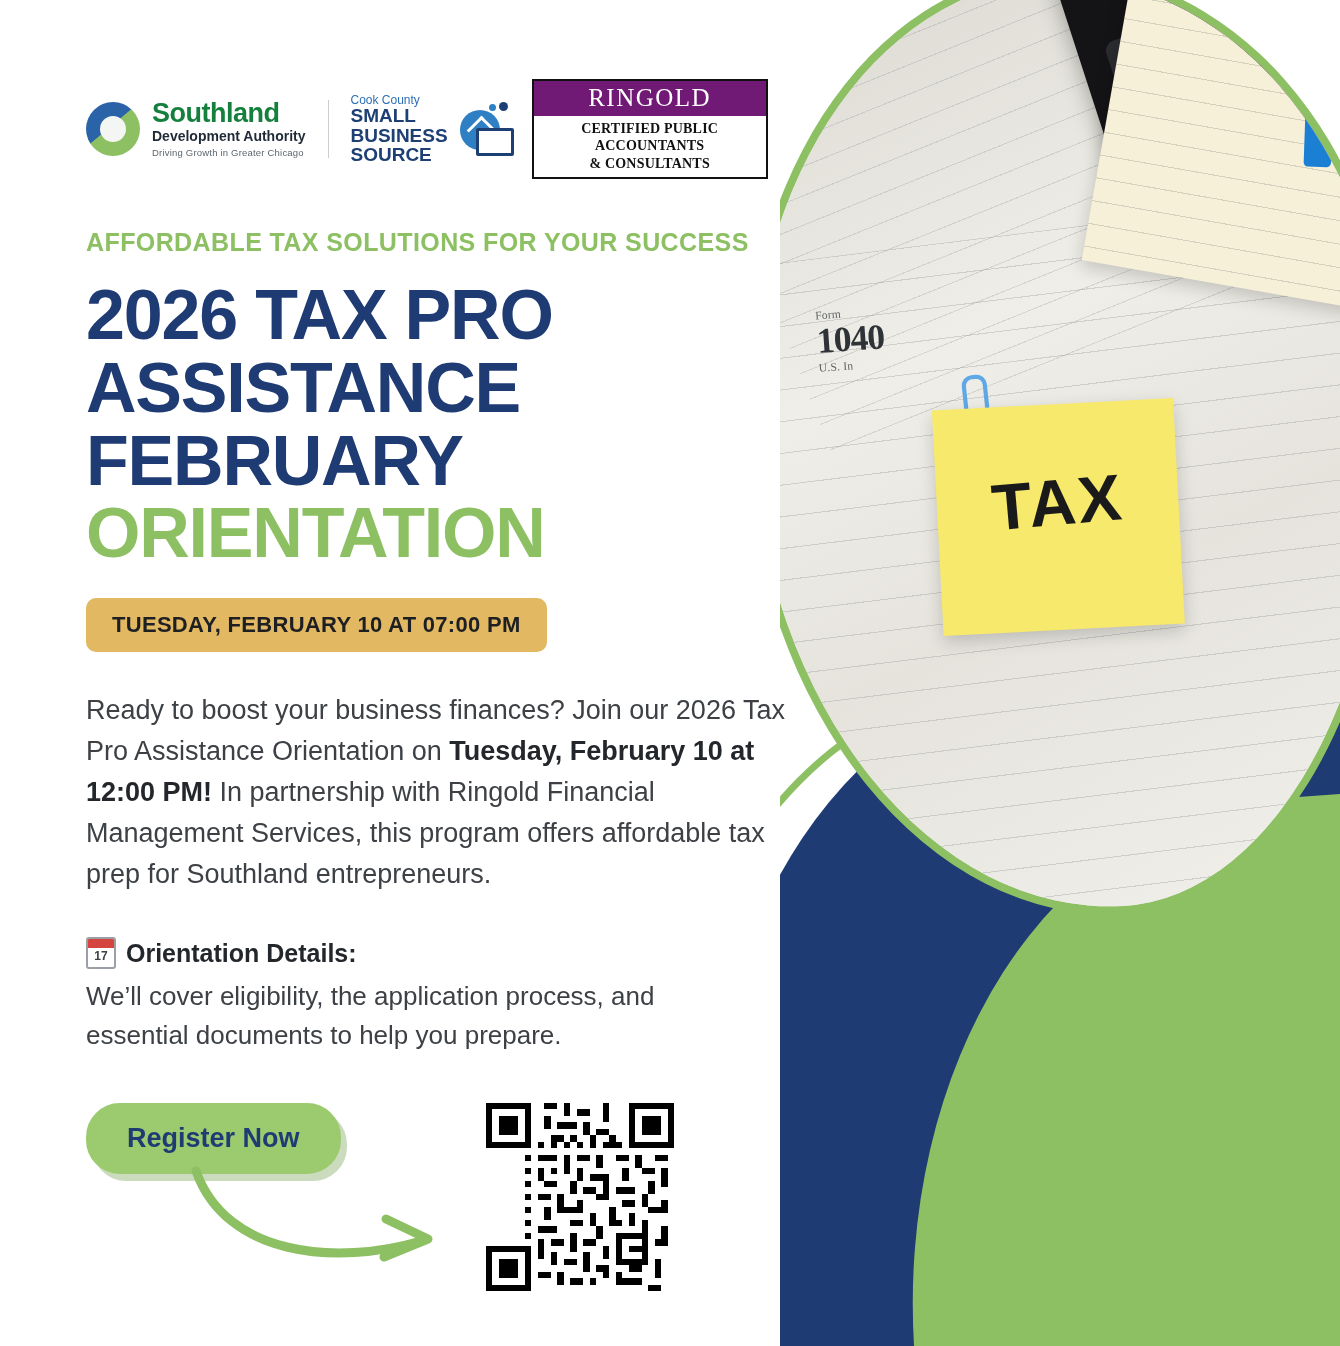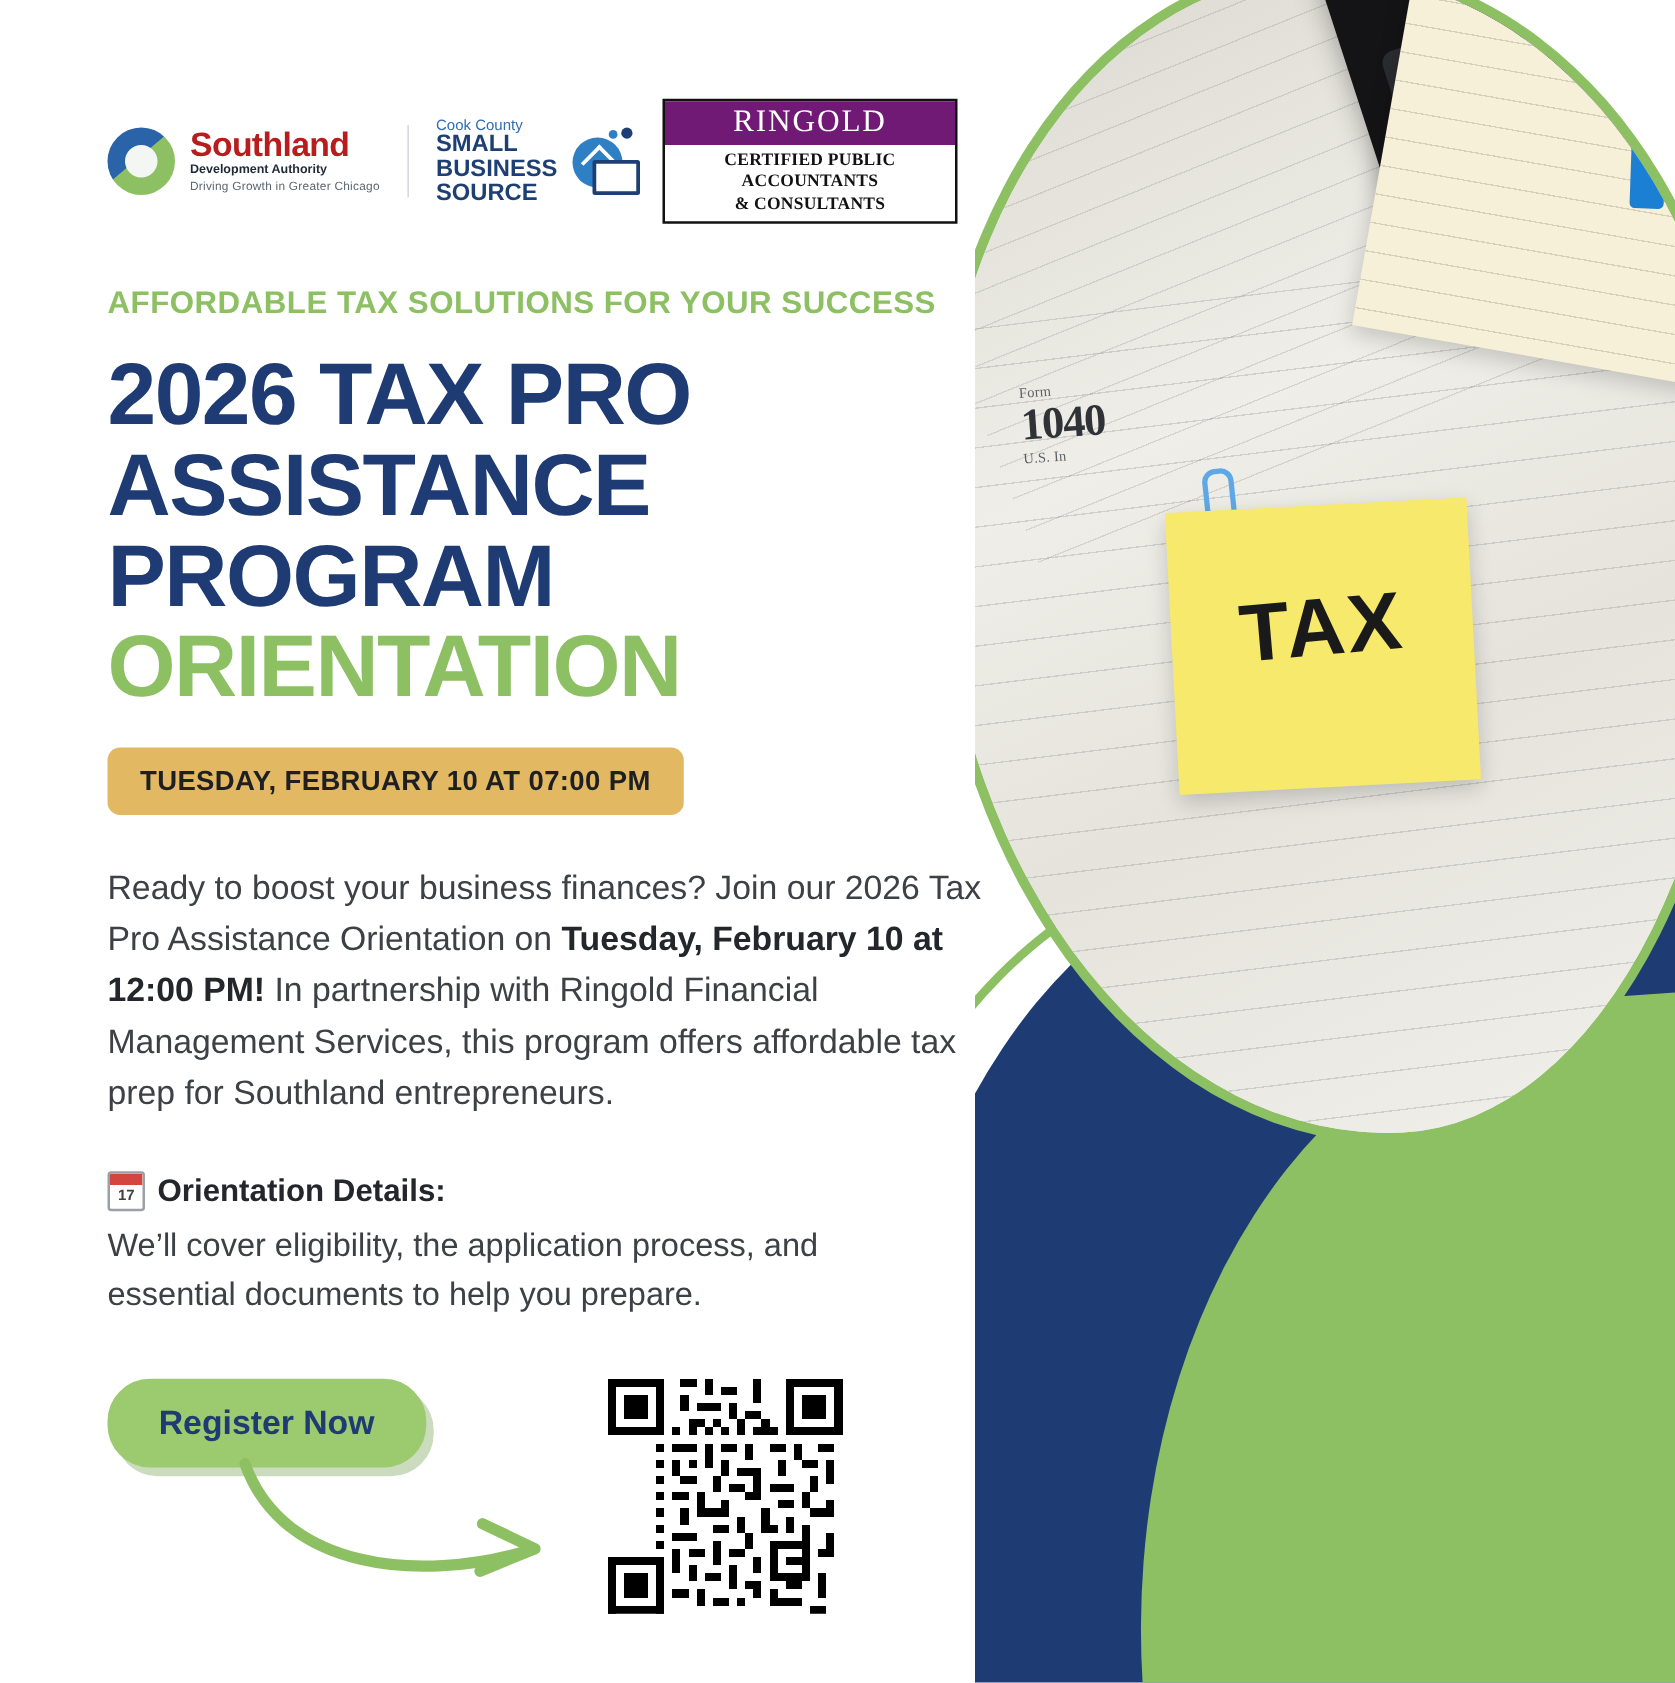--- a/index.html
+++ b/index.html
@@ -243,26 +243,26 @@
     top: 50%;
     width: 26px;
     height: 26px;
     transform: translate(-50%, -50%);
     border-radius: 50%;
     background: #f4f6f3;
   }
   .sda-text .l1 {
     font-size: 27px;
     font-weight: bold;
-    color: #b91c1c;
+    color: #15803d;
     letter-spacing: -0.5px;
     line-height: 1.02;
   }
   .sda-text .l2 {
-    font-size: 10px;
+    font-size: 14px;
     font-weight: bold;
     color: #1f2a36;
     line-height: 1.2;
   }
   .sda-text .l3 {
     font-size: 9.5px;
     color: #5c6670;
     letter-spacing: .2px;
     margin-top: 2px;
   }
@@ -490,21 +490,21 @@
     </div>
   </div>
 
   
   <div class="eyebrow">AFFORDABLE TAX SOLUTIONS FOR YOUR SUCCESS</div>
 
   
   <h1 class="headline">
     <span>2026 TAX PRO</span><br>
     <span>ASSISTANCE</span><br>
-    <span>PROGRAM</span><br>
+    <span>FEBRUARY</span><br>
     <span class="orient">ORIENTATION</span>
   </h1>
 
   
   <div class="date-pill">TUESDAY, FEBRUARY 10 AT 07:00 PM</div>
 
   
   <div class="body-copy">
     <span>Ready to boost your business finances? Join our 2026 Tax Pro Assistance Orientation on </span><b>Tuesday, February 10 at 12:00 PM!</b><span> In partnership with Ringold Financial Management Services, this program offers affordable tax prep for Southland entrepreneurs.</span>
   </div>

